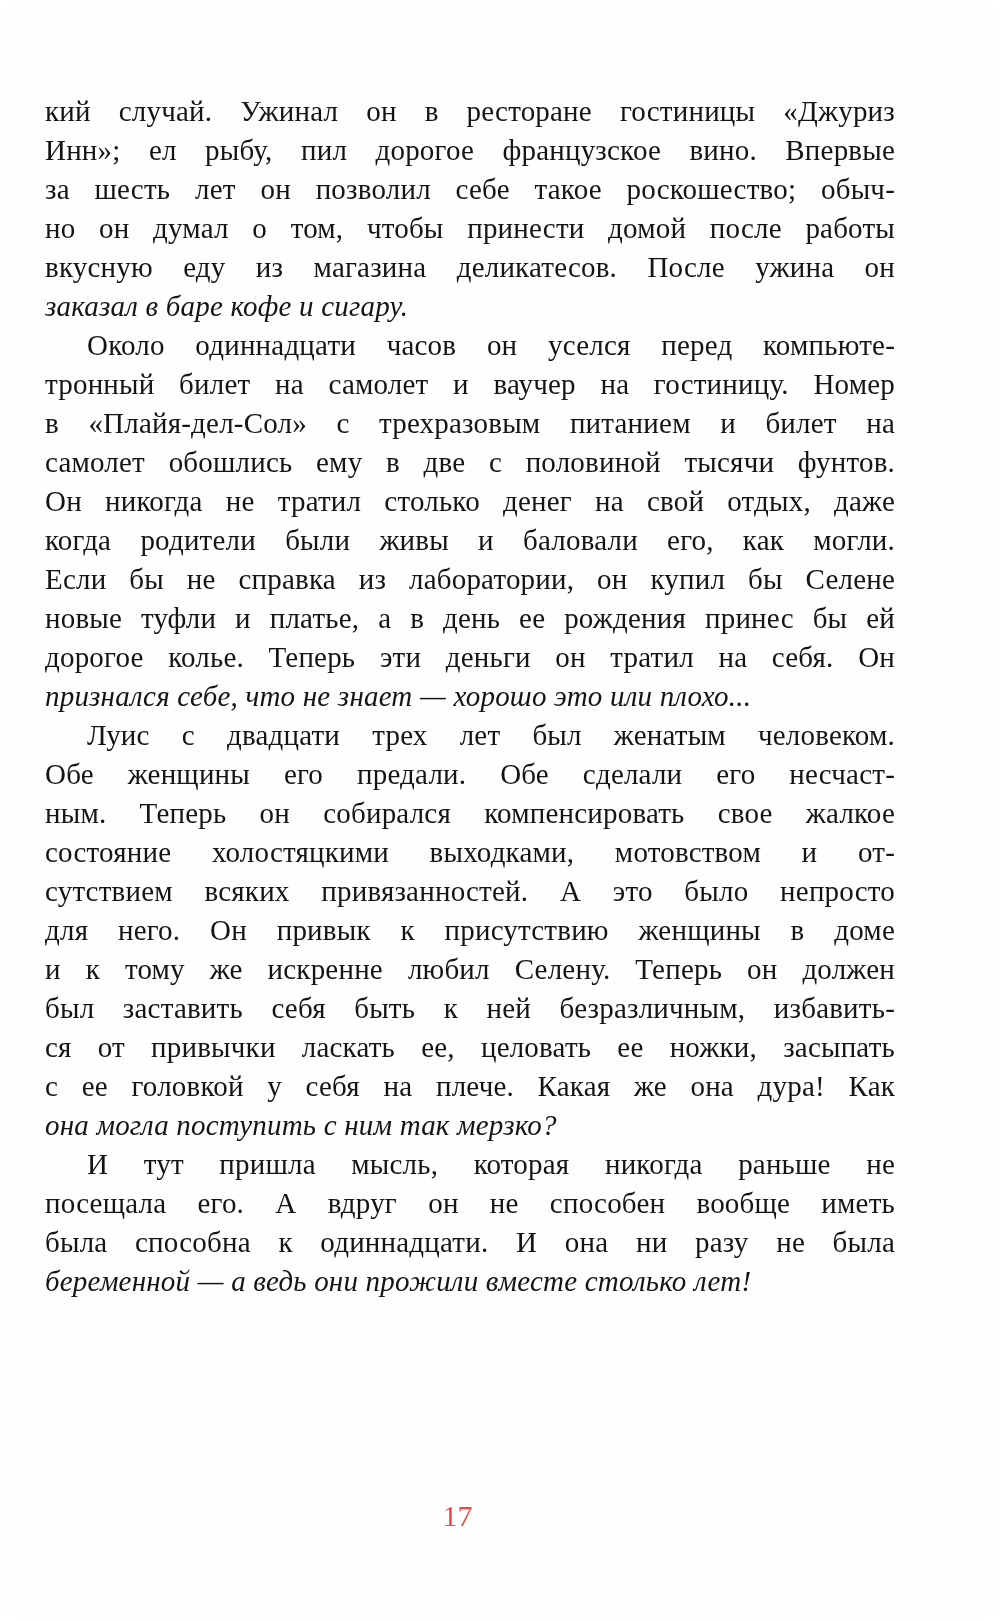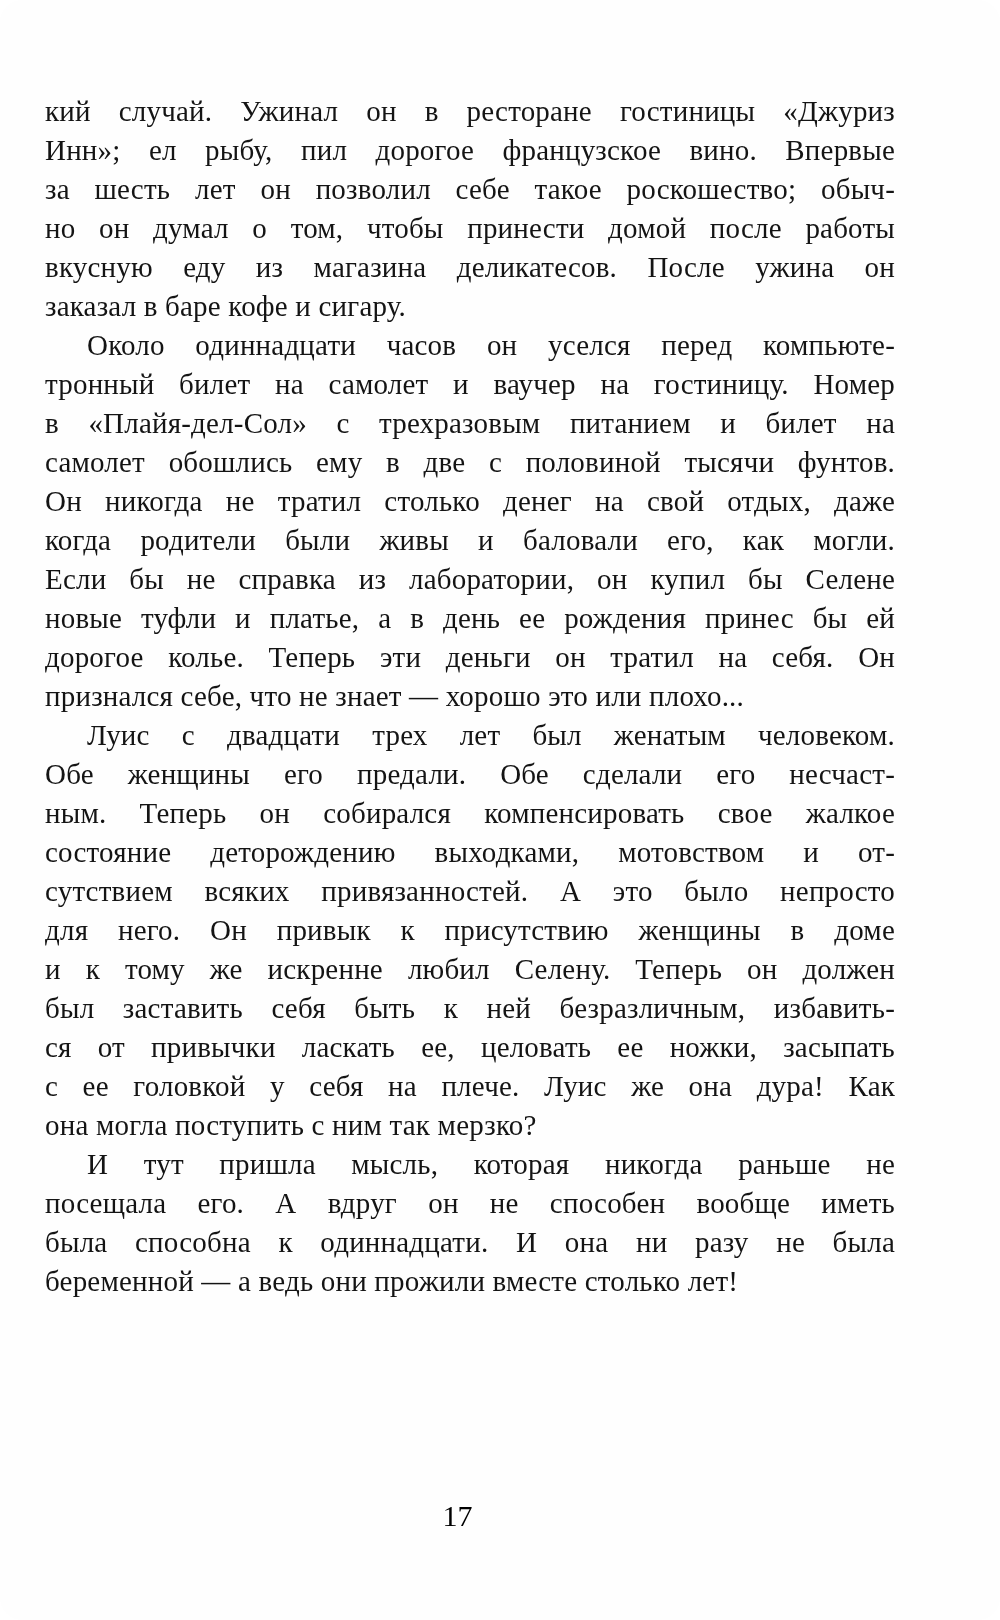--- a/index.html
+++ b/index.html
@@ -33,33 +33,34 @@
   .line {
     text-align: justify;
     text-align-last: justify;
     white-space: normal;
     height: 39px;
     overflow: visible;
   }
   .line.last {
     text-align: center;
     text-align-last: left;
+    font-style: italic;
   }
   .paragraph.indent .line:first-child {
     text-indent: 42px;
   }
   .page-number {
     position: absolute;
     left: 0;
     top: 1496px;
     width: 915px;
     text-align: center;
     font-size: 30px;
     line-height: 39px;
-    color: #000000;
+    color: #ef4444;
   }
 </style>
 </head>
 <body>
 
 <div class="page">
   <div class="text-block">
       <div class="paragraph">
         <div class="line">кий случай. Ужинал он в ресторане гостиницы «Джуриз</div>
         <div class="line">Инн»; ел рыбу, пил дорогое французское вино. Впервые</div>
@@ -77,27 +78,27 @@
         <div class="line">когда родители были живы и баловали его, как могли.</div>
         <div class="line">Если бы не справка из лаборатории, он купил бы Селене</div>
         <div class="line">новые туфли и платье, а в день ее рождения принес бы ей</div>
         <div class="line">дорогое колье. Теперь эти деньги он тратил на себя. Он</div>
         <div class="line last">признался себе, что не знает — хорошо это или плохо...</div>
       </div>
       <div class="paragraph indent">
         <div class="line">Луис с двадцати трех лет был женатым человеком.</div>
         <div class="line">Обе женщины его предали. Обе сделали его несчаст-</div>
         <div class="line">ным. Теперь он собирался компенсировать свое жалкое</div>
-        <div class="line">состояние деторождению выходками, мотовством и от-</div>
+        <div class="line">состояние холостяцкими выходками, мотовством и от-</div>
         <div class="line">сутствием всяких привязанностей. А это было непросто</div>
         <div class="line">для него. Он привык к присутствию женщины в доме</div>
         <div class="line">и к тому же искренне любил Селену. Теперь он должен</div>
         <div class="line">был заставить себя быть к ней безразличным, избавить-</div>
         <div class="line">ся от привычки ласкать ее, целовать ее ножки, засыпать</div>
-        <div class="line">с ее головкой у себя на плече. Луис же она дура! Как</div>
+        <div class="line">с ее головкой у себя на плече. Какая же она дура! Как</div>
         <div class="line last">она могла поступить с ним так мерзко?</div>
       </div>
       <div class="paragraph indent">
         <div class="line">И тут пришла мысль, которая никогда раньше не</div>
         <div class="line">посещала его. А вдруг он не способен вообще иметь</div>
         <div class="line">была способна к одиннадцати. И она ни разу не была</div>
         <div class="line last">беременной — а ведь они прожили вместе столько лет!</div>
       </div>
     </div>
   <div class="page-number">17</div>

